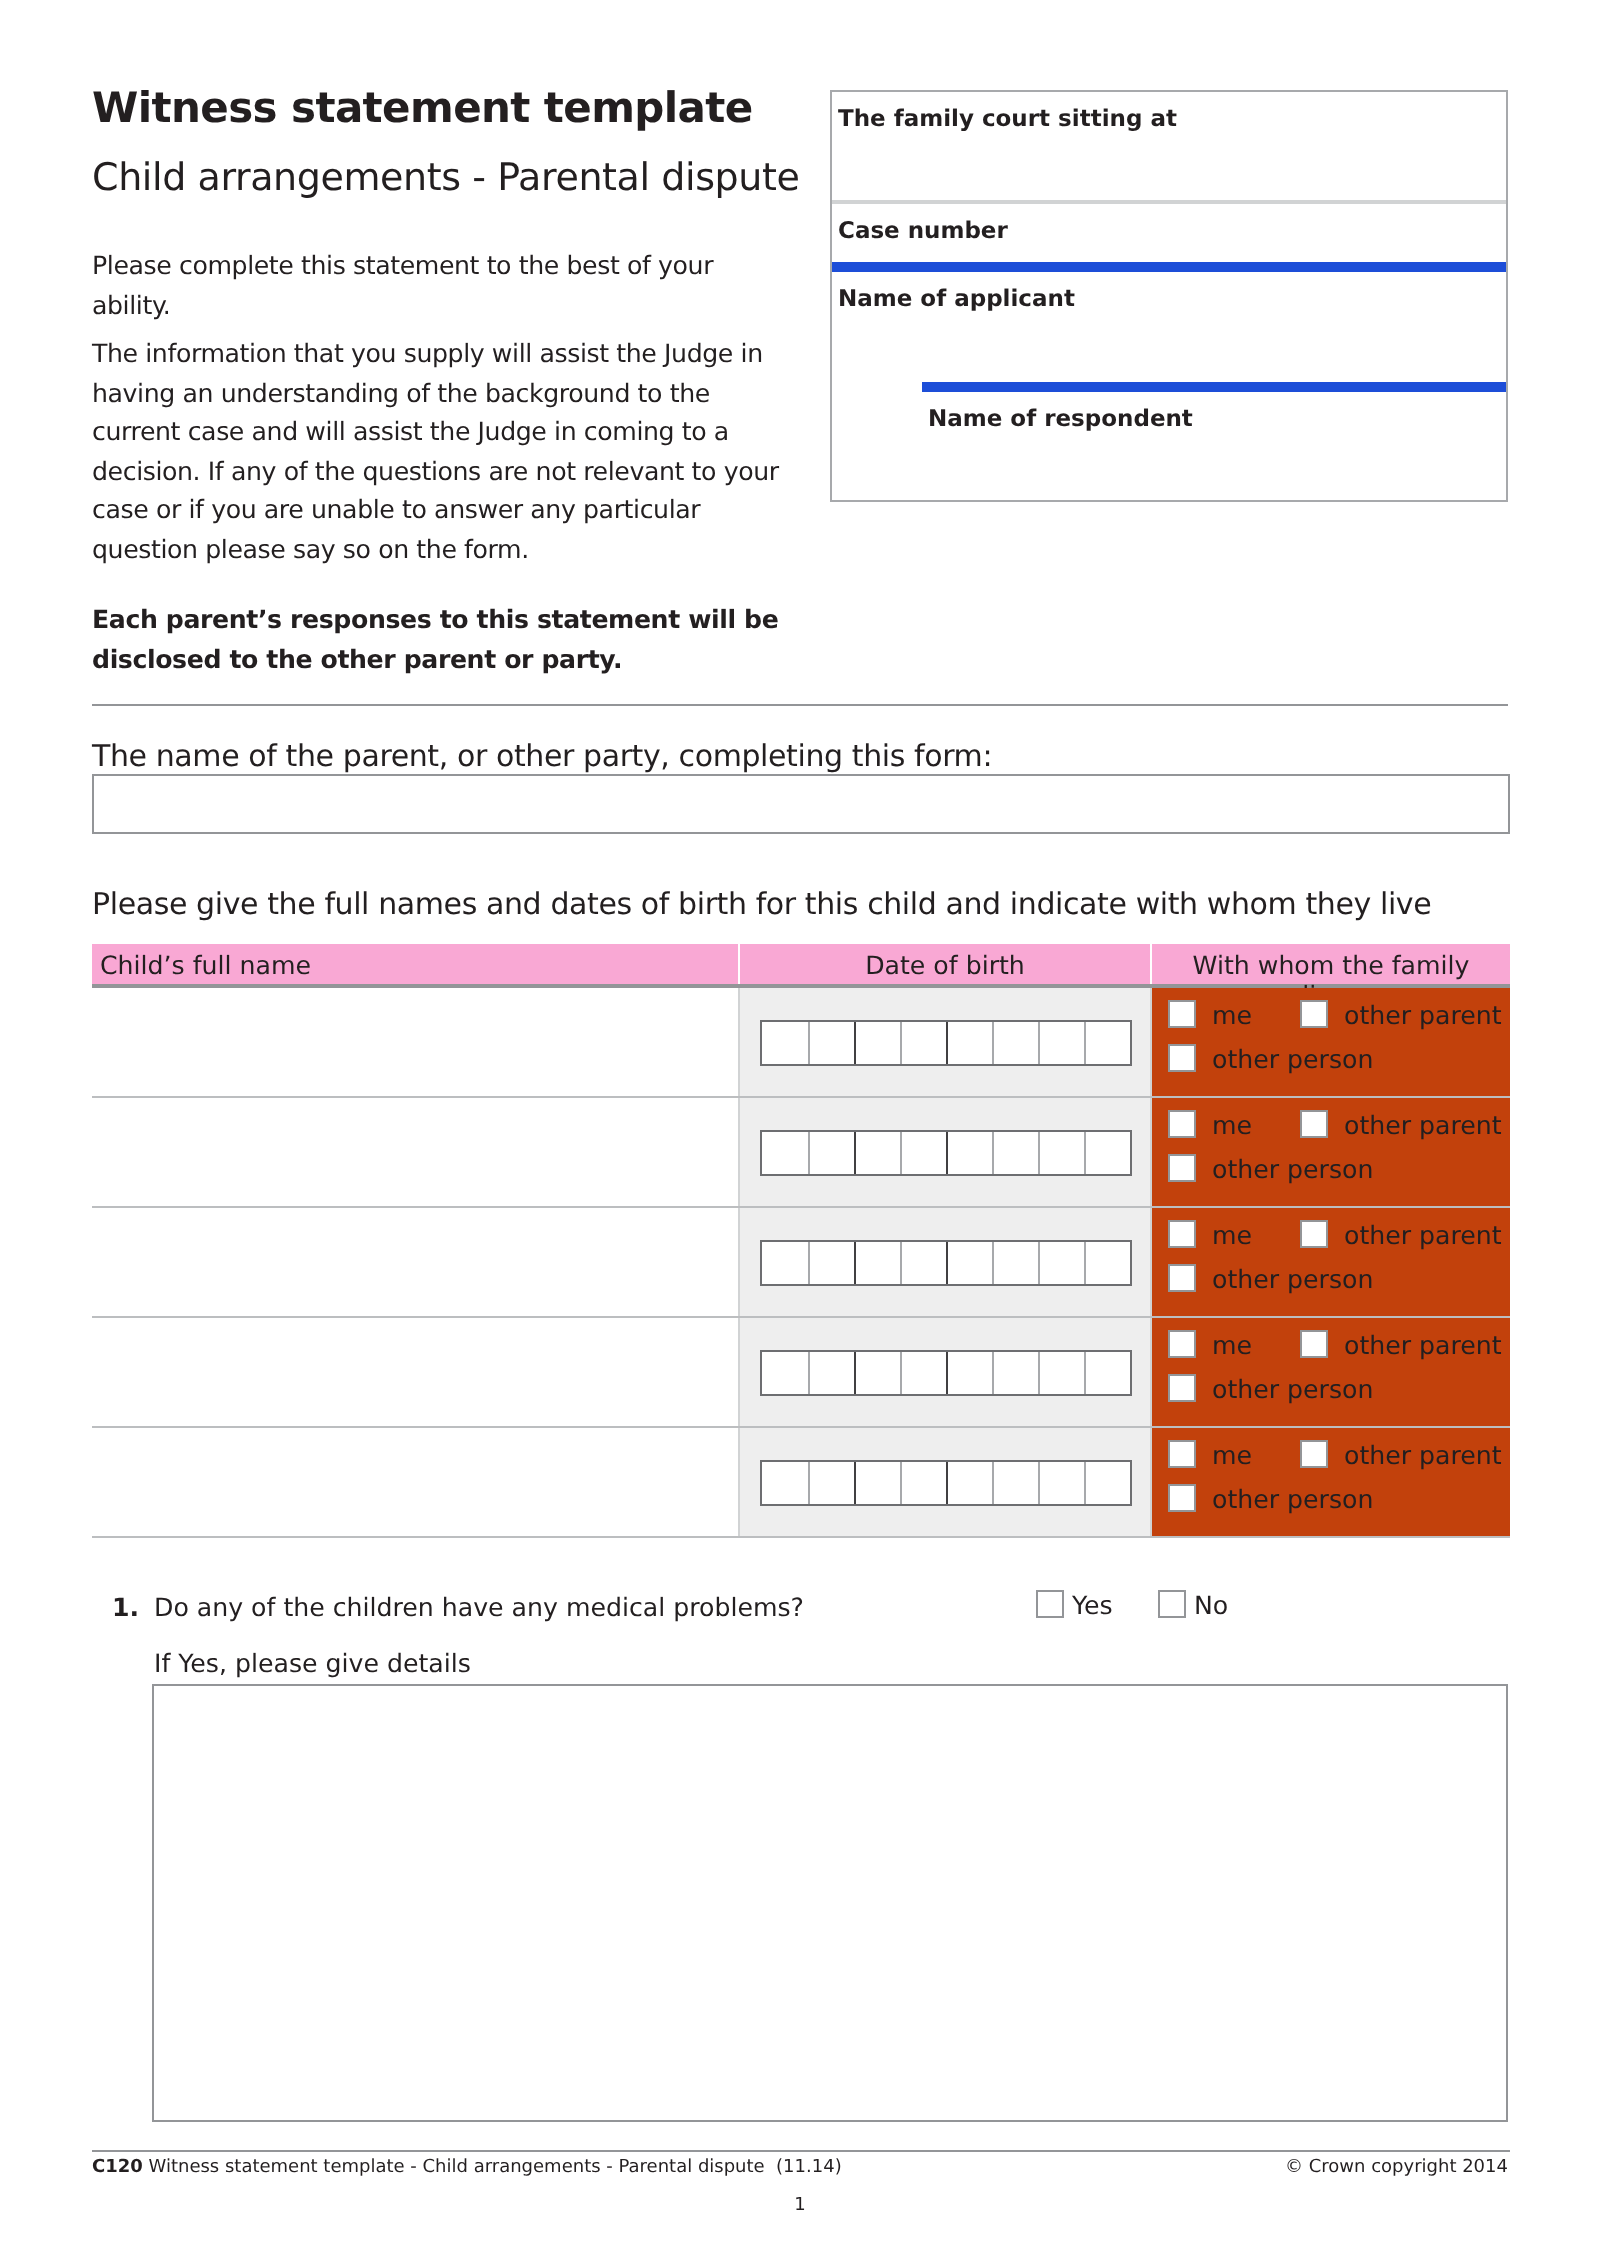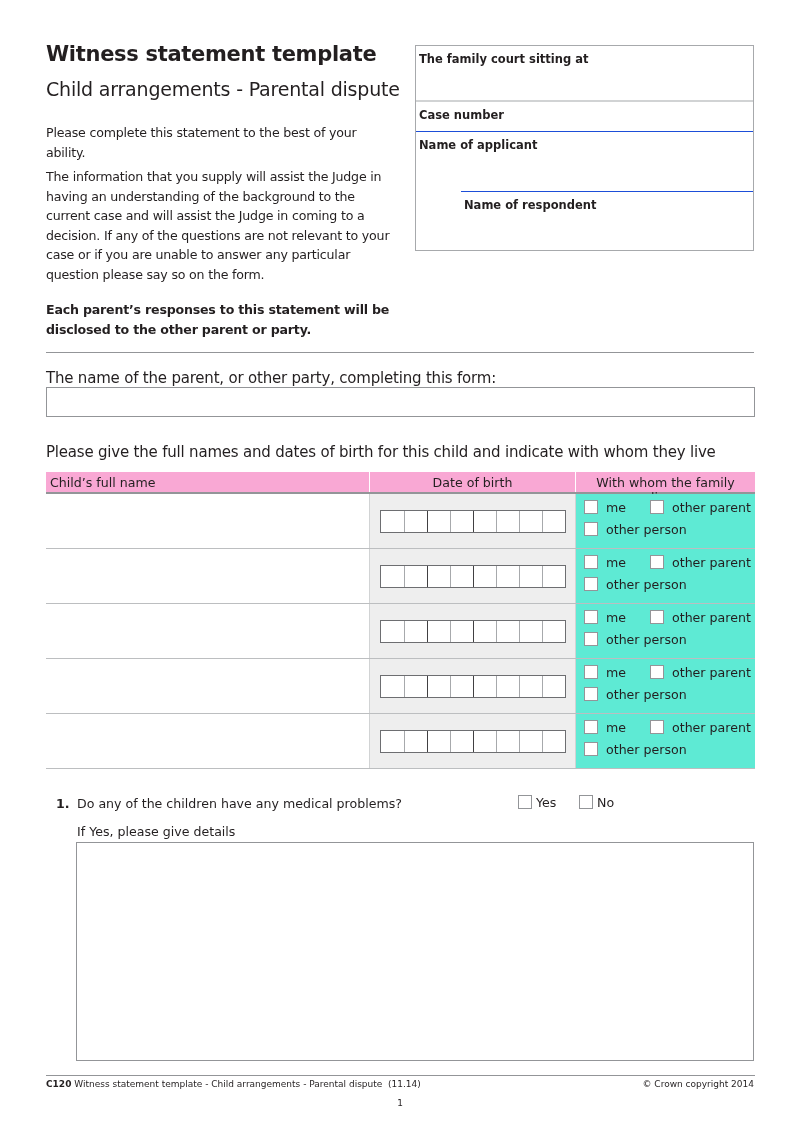--- a/index.html
+++ b/index.html
@@ -5,34 +5,34 @@
   * { box-sizing: border-box; margin: 0; padding: 0; }
   body { width: 800px; height: 1131px; background: #fff; font-family: "DejaVu Sans", sans-serif; color: #231f20; position: relative; overflow: hidden; }
   .abs { position: absolute; }
   .title { left: 46px; top: 42px; font-size: 21px; font-weight: bold; letter-spacing: -0.3px; }
   .subtitle { left: 46px; top: 78px; font-size: 19px; letter-spacing: -0.2px; }
   .intro { left: 46px; top: 123px; width: 345px; font-size: 12.6px; line-height: 19.5px; letter-spacing: -0.2px; }
   .intro p { margin-bottom: 5px; }
   .bold-note { left: 46px; top: 300px; width: 345px; font-size: 12.6px; font-weight: bold; line-height: 19.5px; letter-spacing: -0.2px; }
   .court-box { left: 415px; top: 45px; width: 339px; height: 206px; border: 1px solid #a7a9ac; }
   .court-row { position: absolute; left: 0; right: 0; padding: 6px 3px; font-size: 11.5px; font-weight: bold; }
-  .court-row + .court-row { border-top: 1px solid #1d4ed8; }
+  .court-row + .court-row { border-top: 5px solid #1d4ed8; }
   .hr { left: 46px; width: 708px; height: 0; border-top: 1.5px solid #939598; }
   .label { font-size: 15px; letter-spacing: -0.2px; }
   .name-input { left: 46px; top: 387px; width: 709px; height: 30px; border: 1px solid #939598; background: #fff; }
   .table { left: 46px; top: 472px; width: 709px; }
   .thead { display: flex; height: 22px; background: #f9a8d4; border-bottom: 2px solid #939598; font-size: 12.6px; }
   .th { padding: 3px 4px; }
   .th.c1 { width: 323px; }
   .th.c2 { width: 206px; text-align: center; border-left: 1px solid #fff; }
   .th.c3 { flex: 1; text-align: center; border-left: 1px solid #fff; }
   .trow { display: flex; height: 55px; border-bottom: 1.5px solid #bcbec0; }
   .td.c1 { width: 323px; background: #fff; }
   .td.c2 { width: 206px; background: #eeeeee; border-left: 1px solid #d1d3d4; display: flex; align-items: center; justify-content: center; }
-  .td.c3 { flex: 1; background: #5eead4; border-left: 1.5px solid #d1d3d4; padding: 6px 0 0 8px; font-size: 12.6px; }
+  .td.c3 { flex: 1; background: #c2410c; border-left: 1.5px solid #d1d3d4; padding: 6px 0 0 8px; font-size: 12.6px; }
   .dob { display: flex; height: 23px; border: 1px solid #6d6e71; background: #fff; }
   .dob span { width: 23px; height: 100%; border-left: 1px solid #a7a9ac; }
   .dob span:first-child { border-left: none; }
   .dob span.thick { border-left: 1.5px solid #414042; }
   .cb { display: inline-block; width: 14px; height: 14px; border: 1px solid #939598; background: #fff; vertical-align: -2px; margin-right: 8px; }
   .opt-line { height: 22px; white-space: nowrap; }
   .opt { display: inline-block; }
   .opt.me { width: 66px; }
   .q-num { left: 56px; top: 796px; font-size: 12.6px; font-weight: bold; }
   .q-text { left: 77px; top: 796px; font-size: 12.6px; }

